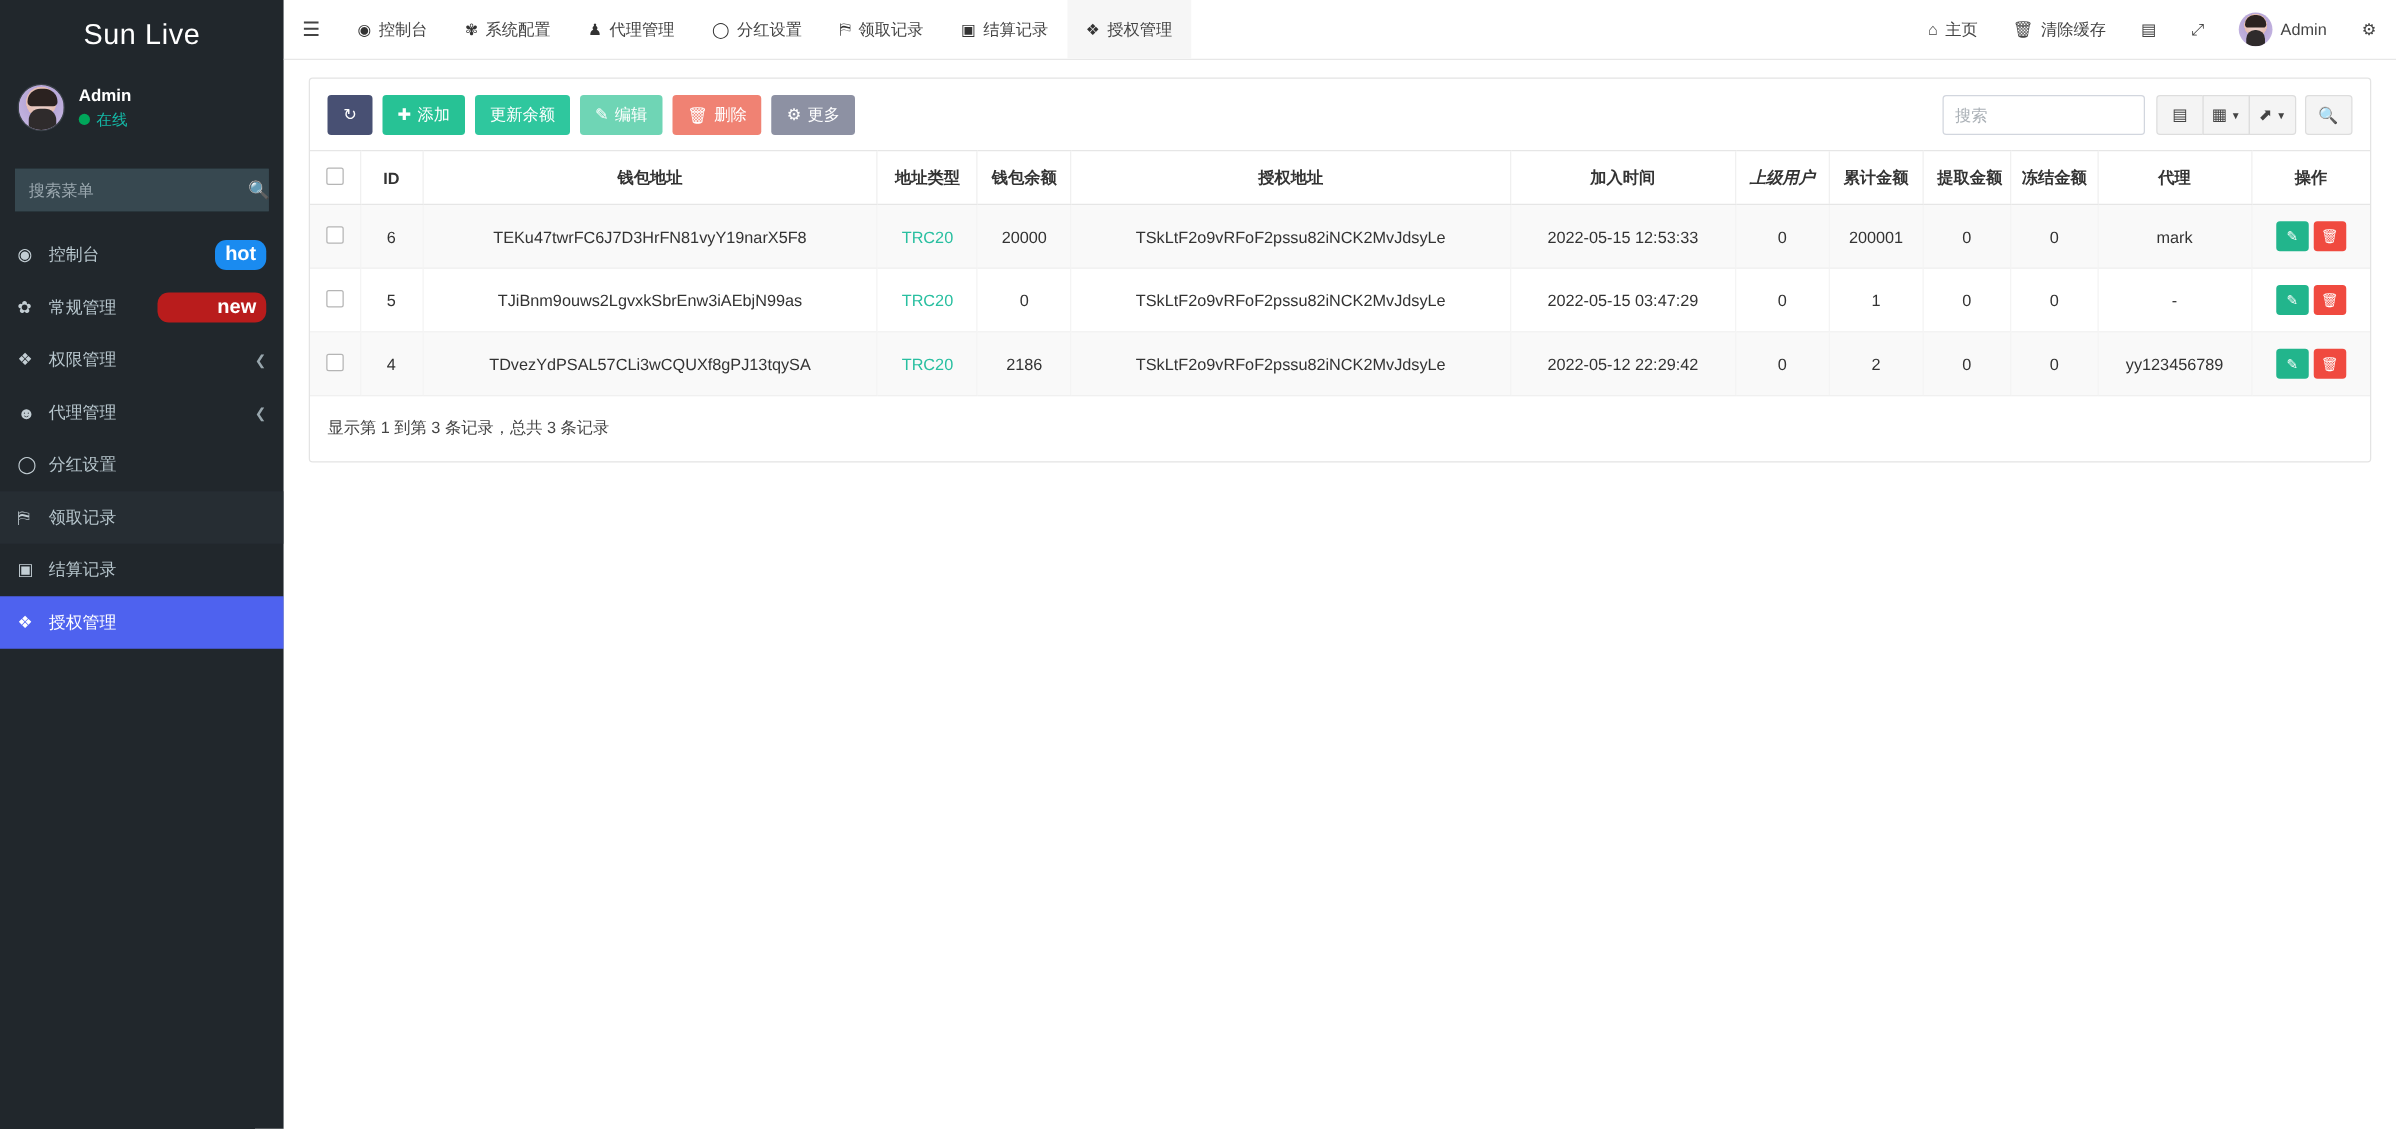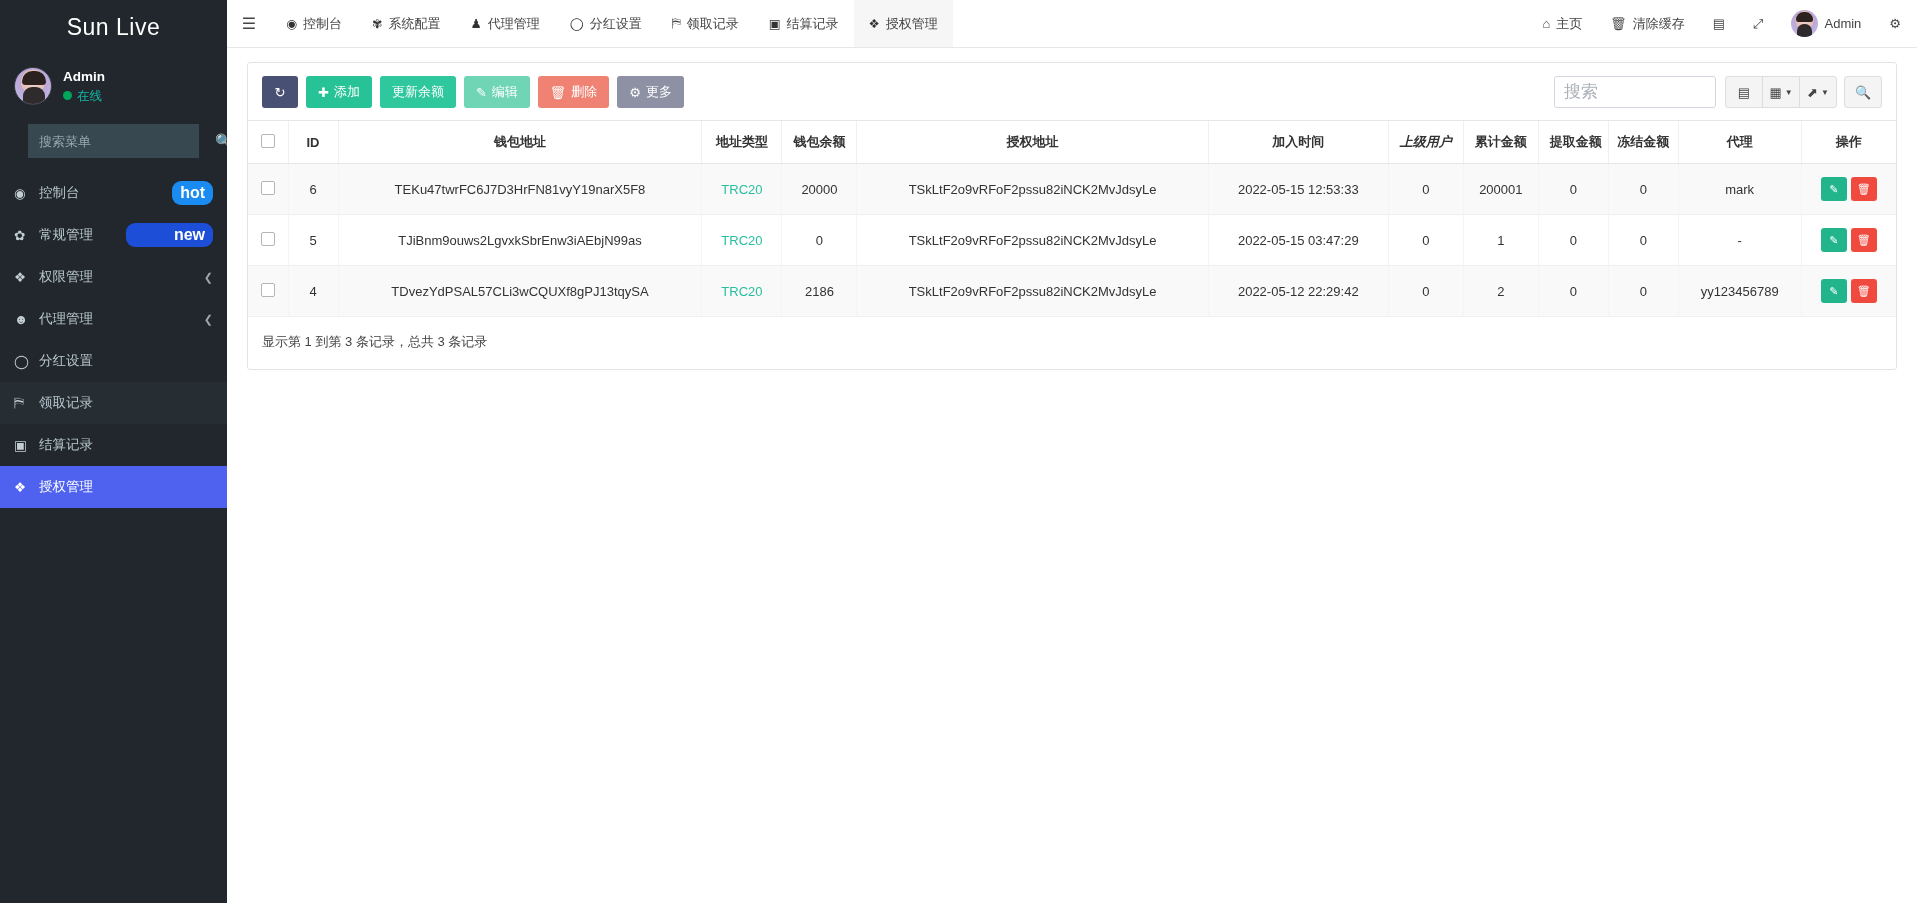--- a/index.html
+++ b/index.html
@@ -43,21 +43,21 @@
   }
   #avatar-big::after {
     content:""; position:absolute; left:8px; top:19px; width:22px; height:18px;
     background:#2f2b2c; border-radius:9px 9px 3px 3px;
   }
   #userinfo { margin-left: 11px; line-height: 1.45; }
   #userinfo .uname { color: #ffffff; font-size: 13.5px; font-weight: bold; }
   #userinfo .ustat { font-size: 12.5px; color: #14b8a6; display:flex; align-items:center; gap:5px;}
   .dot-green { width: 9px; height: 9px; border-radius: 50%; background: #00a65a; display:inline-block; }
 
-  #menu-search-wrap { padding: 0 28px; margin-top: 7px; }
+  #menu-search-wrap { padding: 0 12px; margin-top: 18px; }
   #menu-search {
     height: 34px; background: #374850; border: 1px solid #374850;
     display: flex; align-items: center; padding: 0 10px;
   }
   #menu-search input {
     flex: 1; background: transparent; border: 0; outline: none;
     color: #c4cdd3; font-size: 13px; font-family: inherit;
   }
   #menu-search input::placeholder { color: #9aa7ae; }
   #menu-search .s-ico { color: #9aa7ae; font-size: 14px; }
@@ -72,21 +72,21 @@
   .nav-item .n-ico { width: 25px; font-size: 13.5px; flex: 0 0 auto; color:#c3ced4; }
   .nav-item .n-lab { flex: 1; }
   .nav-item.hoverstate { background: #262d33; }
   .nav-item.active { background: #4e62ef; color: #ffffff; }
   .nav-item.active .n-ico { color:#ffffff; }
   .badge {
     font-size: 16px; font-weight: bold; color:#fff;
     border-radius: 9px; padding: 2px 8px; line-height: 1.2;
   }
   .badge.hot { background: #1a8bf0; }
-  .badge.new { background: #1d4ed8; padding-left: 48px; }
+  .badge.new { background: #b91c1c; padding-left: 48px; }
   .caret-left { font-size: 11px; color: #98a6ad; }
 
   
   #topnav {
     position: absolute; left: 227px; top: 0; right: 0; height: 48px;
     background: #ffffff;
     border-bottom: 1px solid #e7e7e7;
     display: flex; align-items: stretch;
   }
   #hamburger {
@@ -140,21 +140,21 @@
   .btn-add     { background: #27c295; }
   .btn-update  { background: #2fc79e; }
   .btn-edit    { background: #6fd5b5; }
   .btn-delete  { background: #f08273; }
   .btn-more    { background: #8d91a3; }
 
   #toolbar-right { margin-left: auto; display: flex; align-items: center; }
   #search-box {
     width: 162px; height: 32px;
     border: 1px solid #d2d6de; border-radius: 3px;
-    padding: 0 9px; font-size: 17px; color:#555;
+    padding: 0 9px; font-size: 13px; color:#555;
     outline: none; font-family: inherit; margin-right: 9px;
   }
   #search-box::placeholder{ color:#aab0b6; }
   .ibtn-group { display:flex; margin-right: 7px; }
   .ibtn {
     height: 32px; min-width: 38px;
     display:flex; align-items:center; justify-content:center; gap:3px;
     background:#f4f4f4; border:1px solid #ddd; color:#444;
     font-size: 13px; cursor:pointer; margin-left:-1px;
   }

